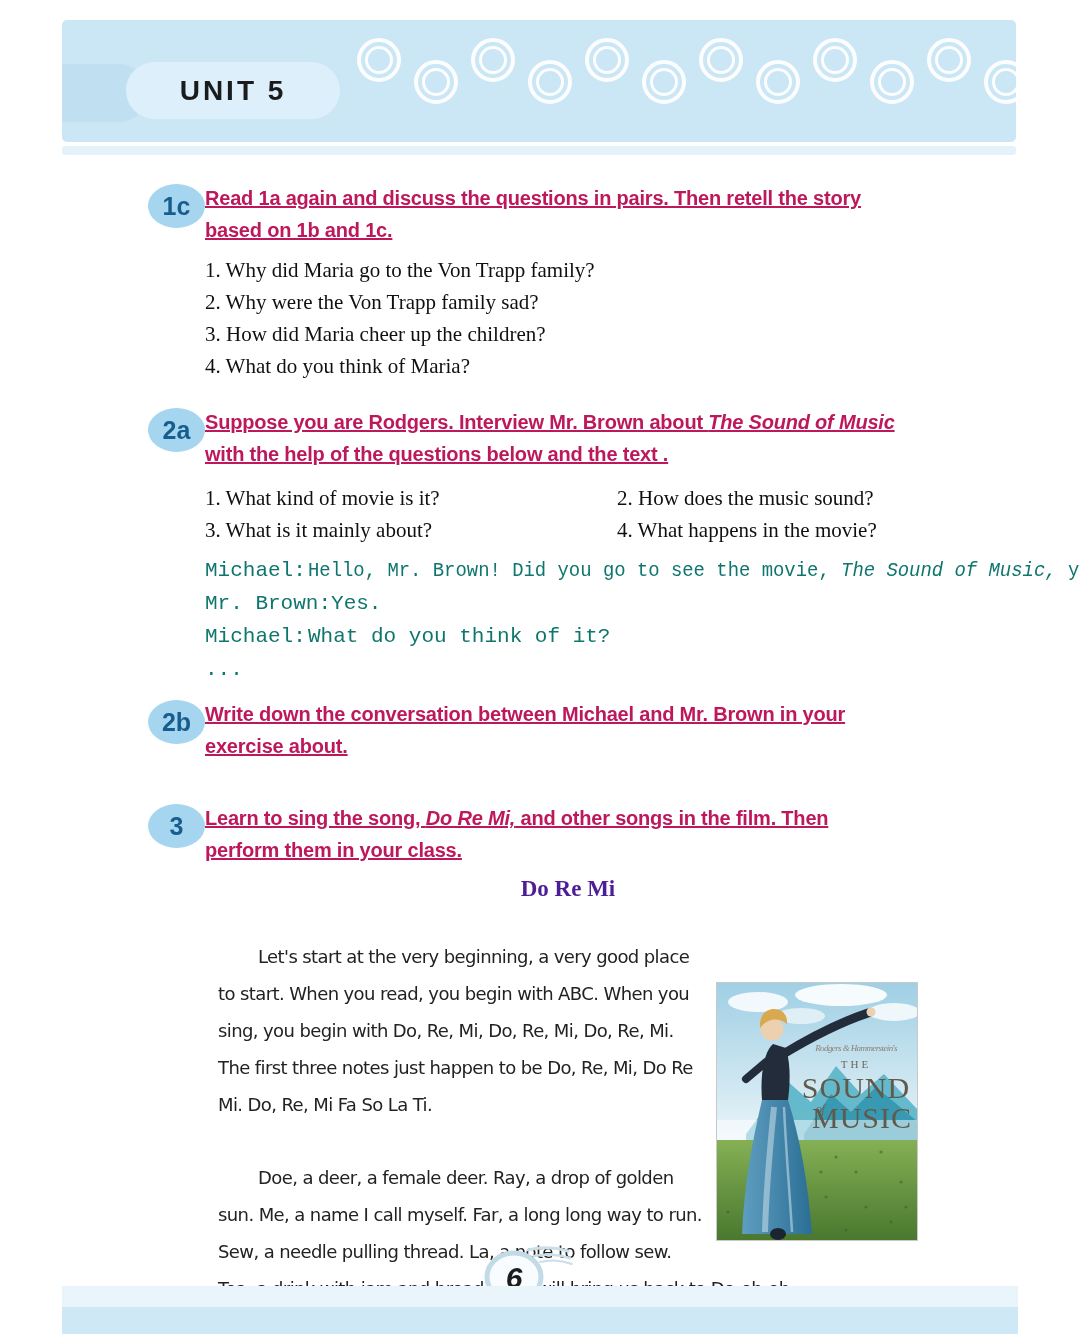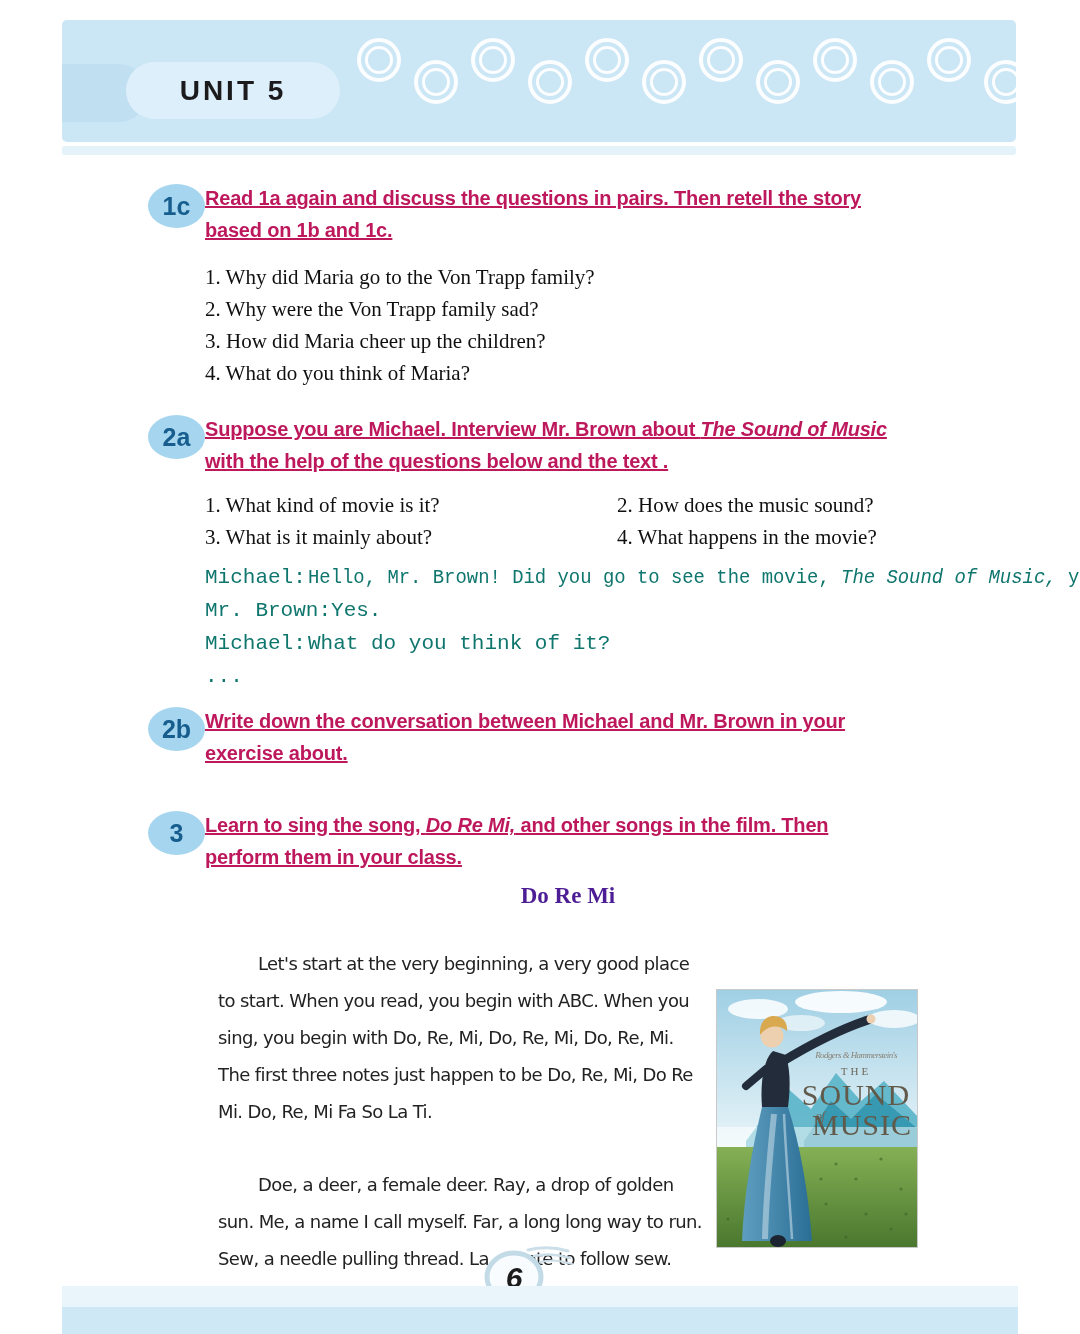--- a/index.html
+++ b/index.html
@@ -25,21 +25,21 @@
 
   
   .content { position:absolute; left:148px; top:182px; width:775px; }
   .section { display:grid; grid-template-columns:57px 1fr; }
   .badge { width:57px; height:44px; border-radius:50%; background:#a6d6ef; color:#175e8e;
            font-weight:bold; font-size:25px; display:flex; align-items:center;
            justify-content:center; margin-top:2px; }
   .heading { font-weight:bold; font-size:20px; letter-spacing:-0.2px; line-height:32px;
              color:#be185d; white-space:nowrap;text-decoration:underline; }
   .it { font-style:italic; }
-  .questions { margin:15px 0 24px 0; font-family:"Liberation Serif", serif;
+  .questions { margin:8px 0 24px 0; font-family:"Liberation Serif", serif;
                font-size:21px; line-height:32px; color:#101010; }
   .qgrid { display:grid; grid-template-columns:412px 1fr; margin:12px 0 8px 0;
            font-family:Liberation Serif, serif; font-size:21px; line-height:32px; color:#101010; }
   .dialogue { margin:8px 0 12px 0; font-family:Liberation Mono, monospace;
               font-size:21px; line-height:33px; color:#0f766e; }
   .drow { display:flex; }
   .dspeaker { min-width:103px; flex:0 0 auto; }
   .dtext { flex:1 1 auto; }
   .dtext.condensed { white-space:nowrap; transform:scaleX(.9); transform-origin:left center; }
   .mb26 { margin-bottom:40px; }
@@ -97,21 +97,21 @@
             <div>2. Why were the Von Trapp family sad?</div>
             <div>3. How did Maria cheer up the children?</div>
             <div>4. What do you think of Maria?</div>
           </div>
       </div>
     </div>
 
     <div class="section">
       <div class="badge">2a</div>
       <div class="sec-body">
-        <div class="heading"><span>Suppose you are Michael. Interview Mr. Brown about </span><span class="it">The Sound of Music</span><br><span>with the help of the questions below and the text .</span></div>
+        <div class="heading"><span>Suppose you are Rodgers. Interview Mr. Brown about </span><span class="it">The Sound of Music</span><br><span>with the help of the questions below and the text .</span></div>
         <div class="qgrid" id="q2a">
             <div>1. What kind of movie is it?</div>
             <div>2. How does the music sound?</div>
             <div>3. What is it mainly about?</div>
             <div>4. What happens in the movie?</div>
           </div>
         <div class="dialogue" id="dlg">
             <div class="drow">
               <span class="dspeaker">Michael:</span>
               <span class="dtext condensed"><span>Hello, Mr. Brown! Did you go to see the movie, </span><span class="it">The Sound of Music,</span><span> yesterday?</span></span>

